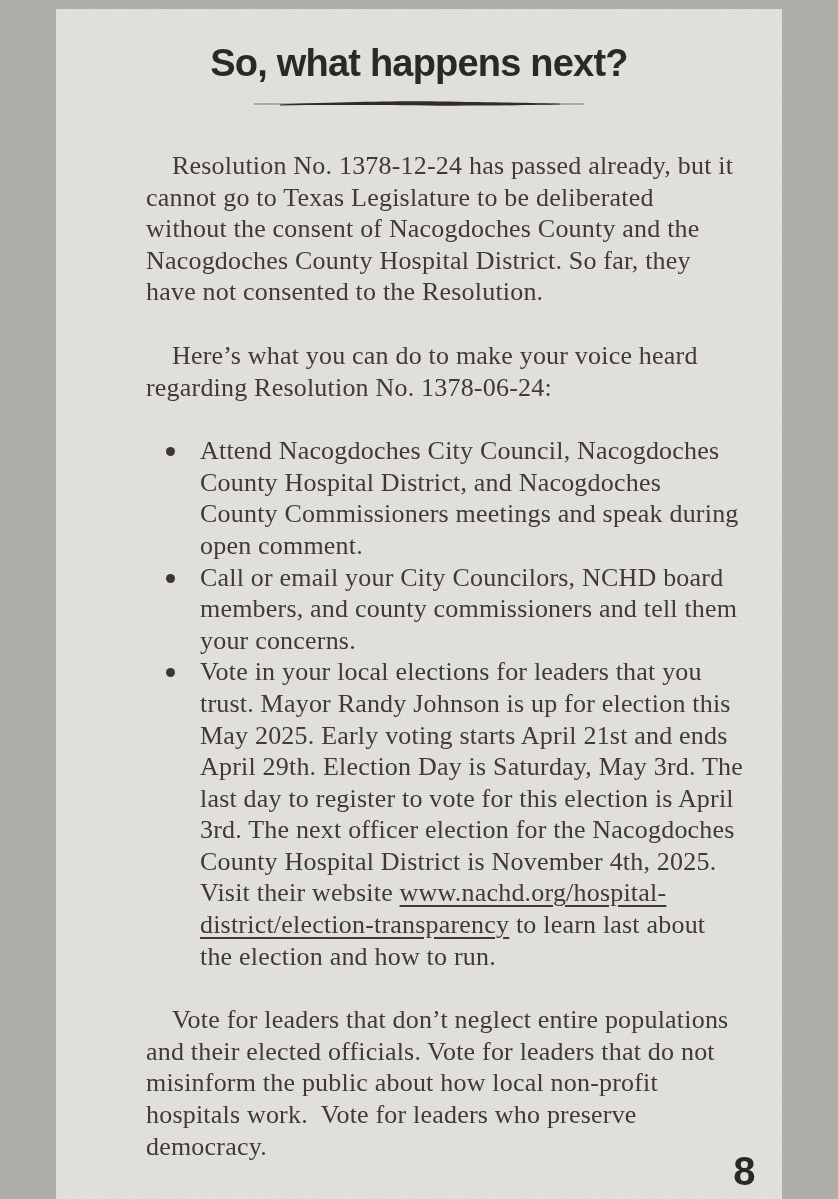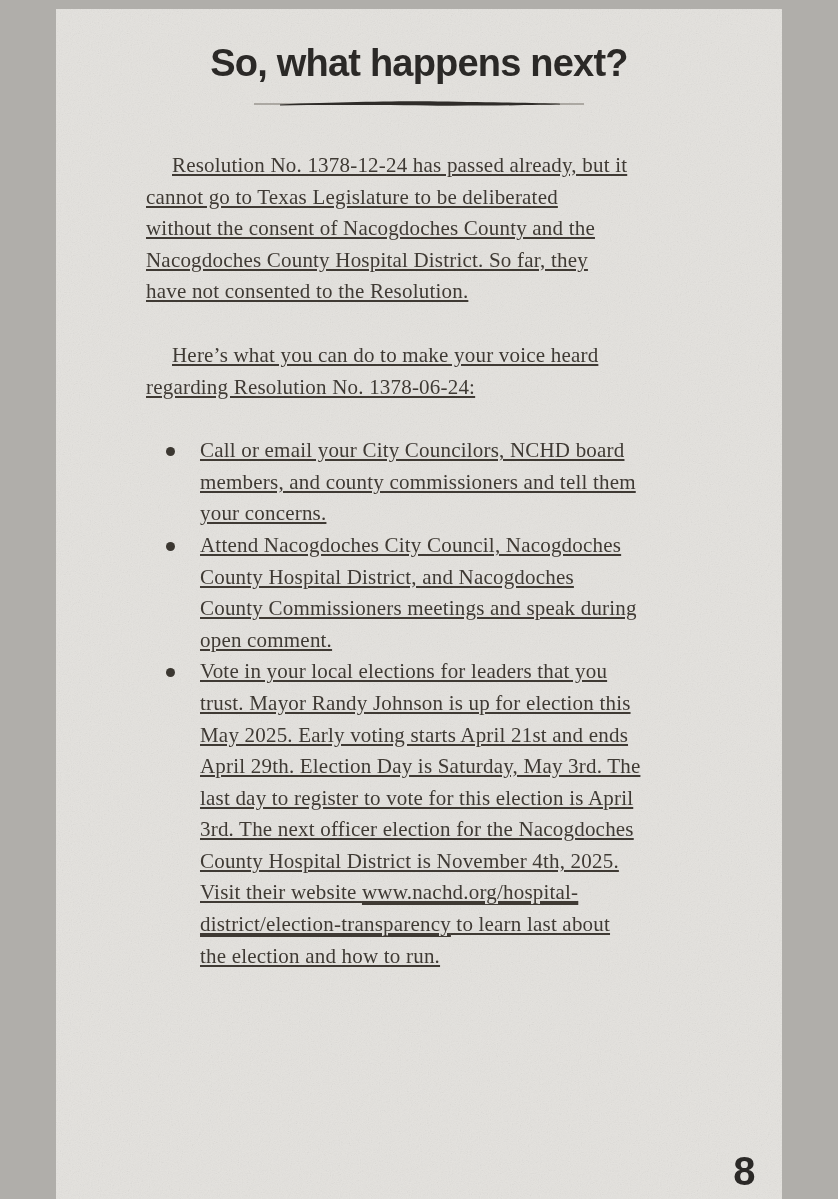--- a/index.html
+++ b/index.html
@@ -38,24 +38,23 @@
     letter-spacing: -0.8px;
     color: #2b2927;
   }
   .rule-wrap {
     width: 330px;
     height: 13px;
     margin: 11px auto 0 auto;
   }
   main.body-text {
     padding: 41px 16px 0 90px;
-    font-size: 21px;
+    font-size: 26px;
     line-height: 31.6px;
     letter-spacing: 0.2px;
-    text-decoration: underline;
   }
   p.para {
     margin: 0 0 32px 0;
     white-space: pre-line;
     text-indent: 26px;
   }
   ul.actions {
     list-style: none;
     margin: 0 0 32px 0;
     padding: 0 0 0 20px;
@@ -135,49 +134,54 @@
 have not consented to the Resolution.</p>
 
       <p class="para">Here’s what you can do to make your voice heard
 regarding Resolution No. 1378-06-24:</p>
 
       <ul class="actions">
         <li>
           <span class="bullet-col">
               <span class="bullet-dot"></span>
             </span>
-          <span class="bullet-text">Call or email your City Councilors, NCHD board
-members, and county commissioners and tell them
-your concerns.</span>
+          <span class="bullet-text">Attend Nacogdoches City Council, Nacogdoches
+County Hospital District, and Nacogdoches
+County Commissioners meetings and speak during
+open comment.</span>
         </li>
         <li>
           <span class="bullet-col">
               <span class="bullet-dot"></span>
             </span>
-          <span class="bullet-text">Attend Nacogdoches City Council, Nacogdoches
-County Hospital District, and Nacogdoches
-County Commissioners meetings and speak during
-open comment.</span>
+          <span class="bullet-text">Call or email your City Councilors, NCHD board
+members, and county commissioners and tell them
+your concerns.</span>
         </li>
         <li>
           <span class="bullet-col">
               <span class="bullet-dot"></span>
             </span>
           <span class="bullet-text"><span>Vote in your local elections for leaders that you
 trust. Mayor Randy Johnson is up for election this
 May 2025. Early voting starts April 21st and ends
 April 29th. Election Day is Saturday, May 3rd. The
 last day to register to vote for this election is April
 3rd. The next officer election for the Nacogdoches
 County Hospital District is November 4th, 2025.
 Visit their website </span><a href="#" class="doc-link">www.nachd.org/hospital-
 district/election-transparency</a><span> to learn last about
 the election and how to run.</span></span>
         </li>
       </ul>
 
+      <p class="para">Vote for leaders that don’t neglect entire populations
+and their elected officials. Vote for leaders that do not
+misinform the public about how local non-profit
+hospitals work.&nbsp; Vote for leaders who preserve
+democracy.</p>
 
     </main>
 
     <div class="page-number">8</div>
 
   </div>
 </div>
 
 </body></html>

